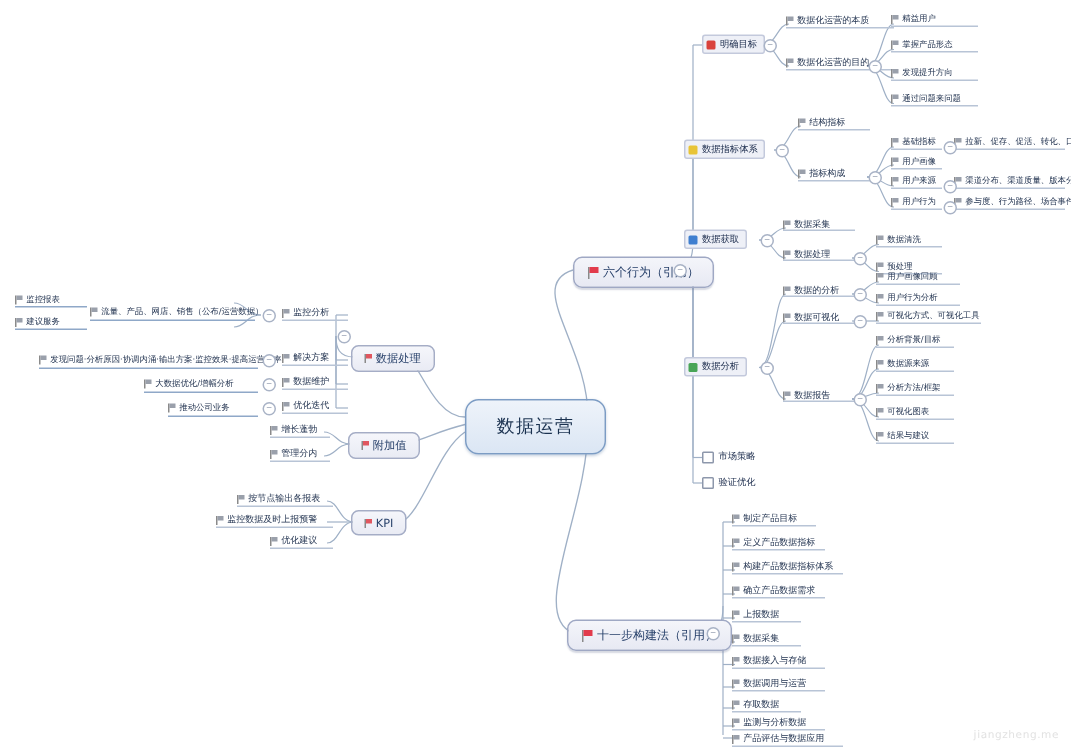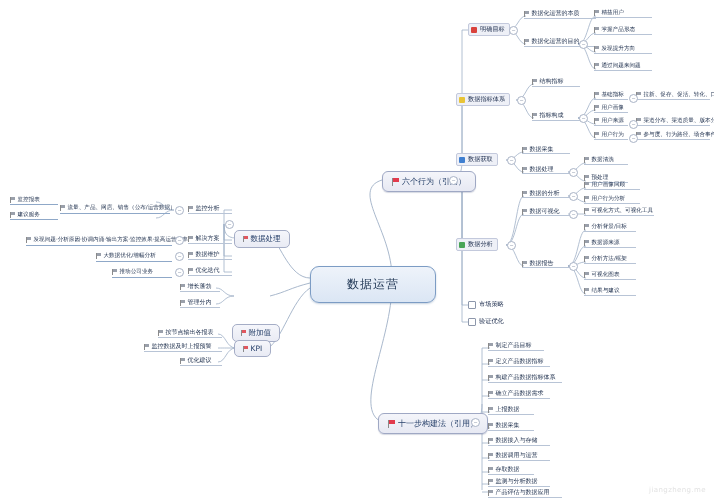--- a/index.html
+++ b/index.html
@@ -11,21 +11,21 @@
   }
   #canvas{position:absolute;left:0;top:0;width:714px;height:500px;}
   svg#wires{position:absolute;left:0;top:0;width:714px;height:500px;pointer-events:none;}
 
   
   .node{position:absolute;display:flex;align-items:center;white-space:nowrap;}
 
   .root{
     background:linear-gradient(#eef3fa,#dbe6f4);
     border:1.6px solid #7c9cc4;border-radius:9px;
-    padding:9px 36px;color:#1b3250;font-size:12px;letter-spacing:1px;
+    padding:9px 20px;color:#1b3250;font-size:12px;letter-spacing:1px;
     box-shadow:0 1px 2px rgba(90,120,160,.35);
   }
   .main{
     background:linear-gradient(#f4f5fa,#e7e9f3);
     border:1px solid #9fa8c4;border-radius:6px;
     padding:4px 9px;color:#27406a;font-size:8px;
     box-shadow:0 1px 1px rgba(120,130,160,.3);
   }
   .main2{
     background:linear-gradient(#f5f6fb,#e9ebf4);
@@ -494,21 +494,21 @@
     <span>大数据优化/增幅分析</span>
   </div>
   <div class="ul blue" style="left:96px;top:261px;width:76px;"></div>
 
   <div class="node leaf2" style="left:112px;top:268px;">
     <span class="flag grey"></span>
     <span>推动公司业务</span>
   </div>
   <div class="ul blue" style="left:112px;top:277px;width:60px;"></div>
 
-  <div class="node main2" style="left:232px;top:288px;margin-top:36px;">
+  <div class="node main2" style="left:232px;top:288px;">
     <span class="flag"></span>
     <span>附加值</span>
   </div>
   <div class="node leaf" style="left:180px;top:282px;">
     <span class="flag grey"></span>
     <span>增长蓬勃</span>
   </div>
   <div class="ul" style="left:180px;top:291px;width:40px;"></div>
   <div class="node leaf" style="left:180px;top:298px;">
     <span class="flag grey"></span>

